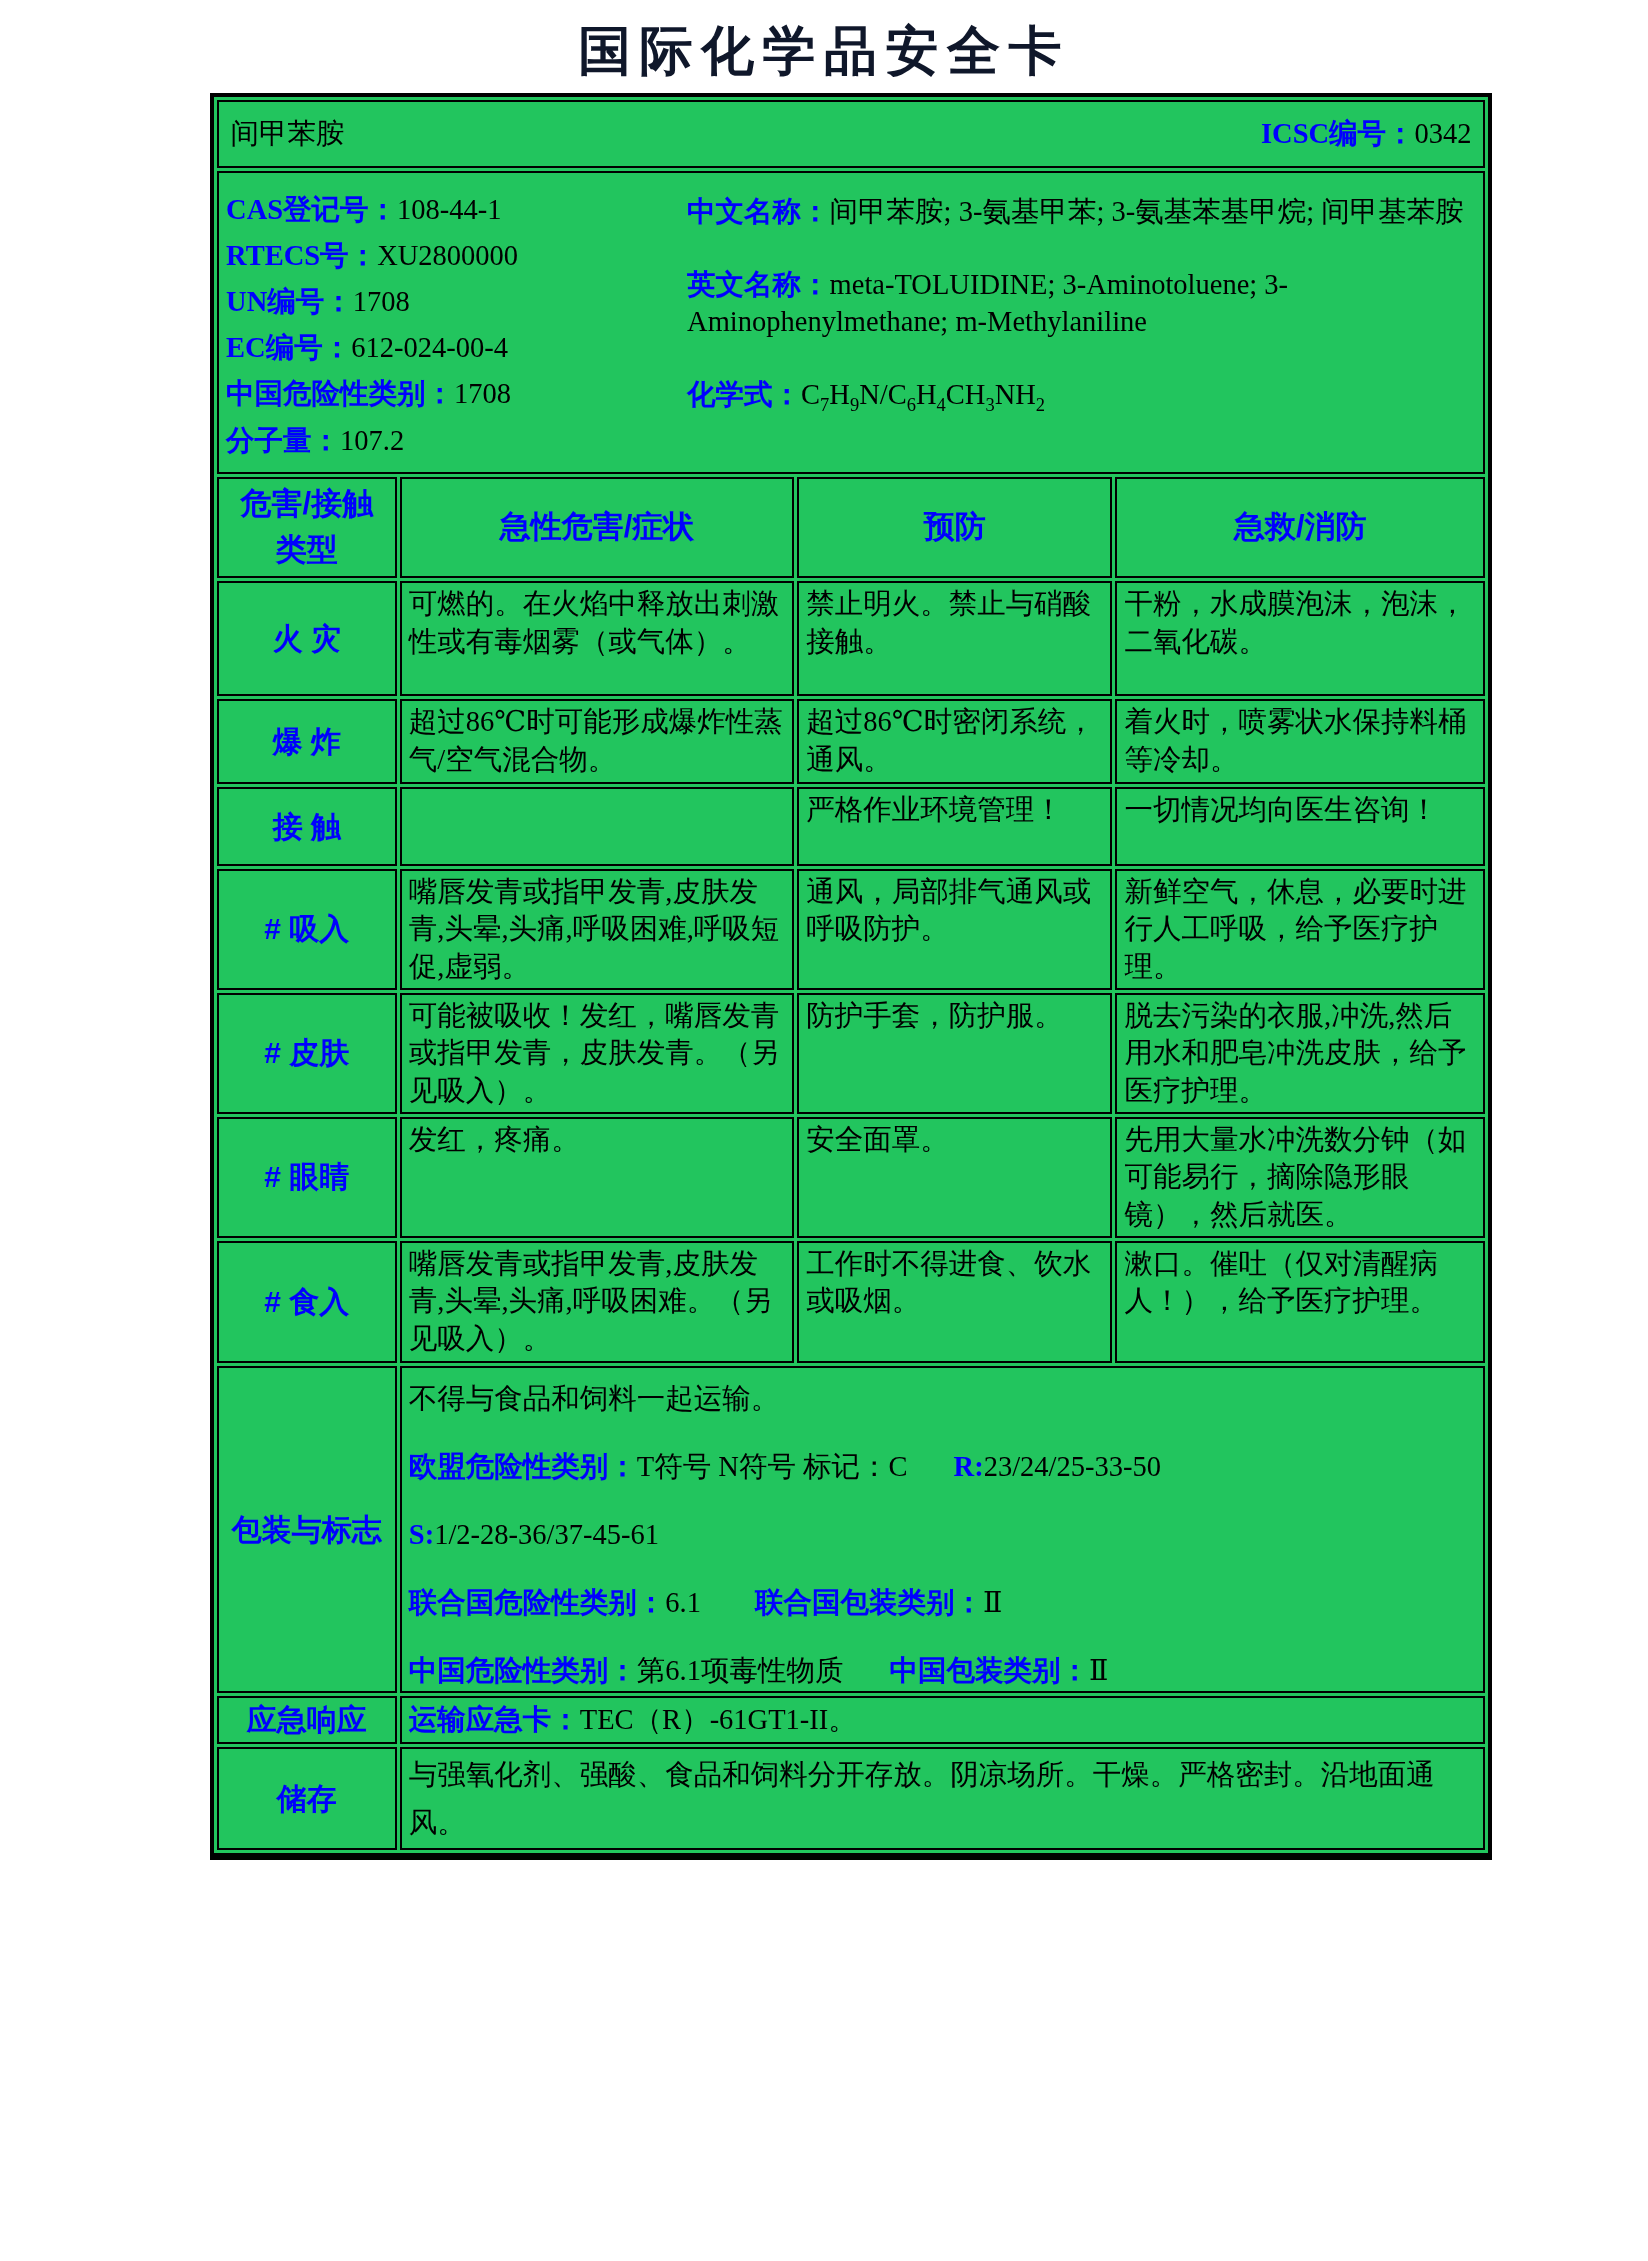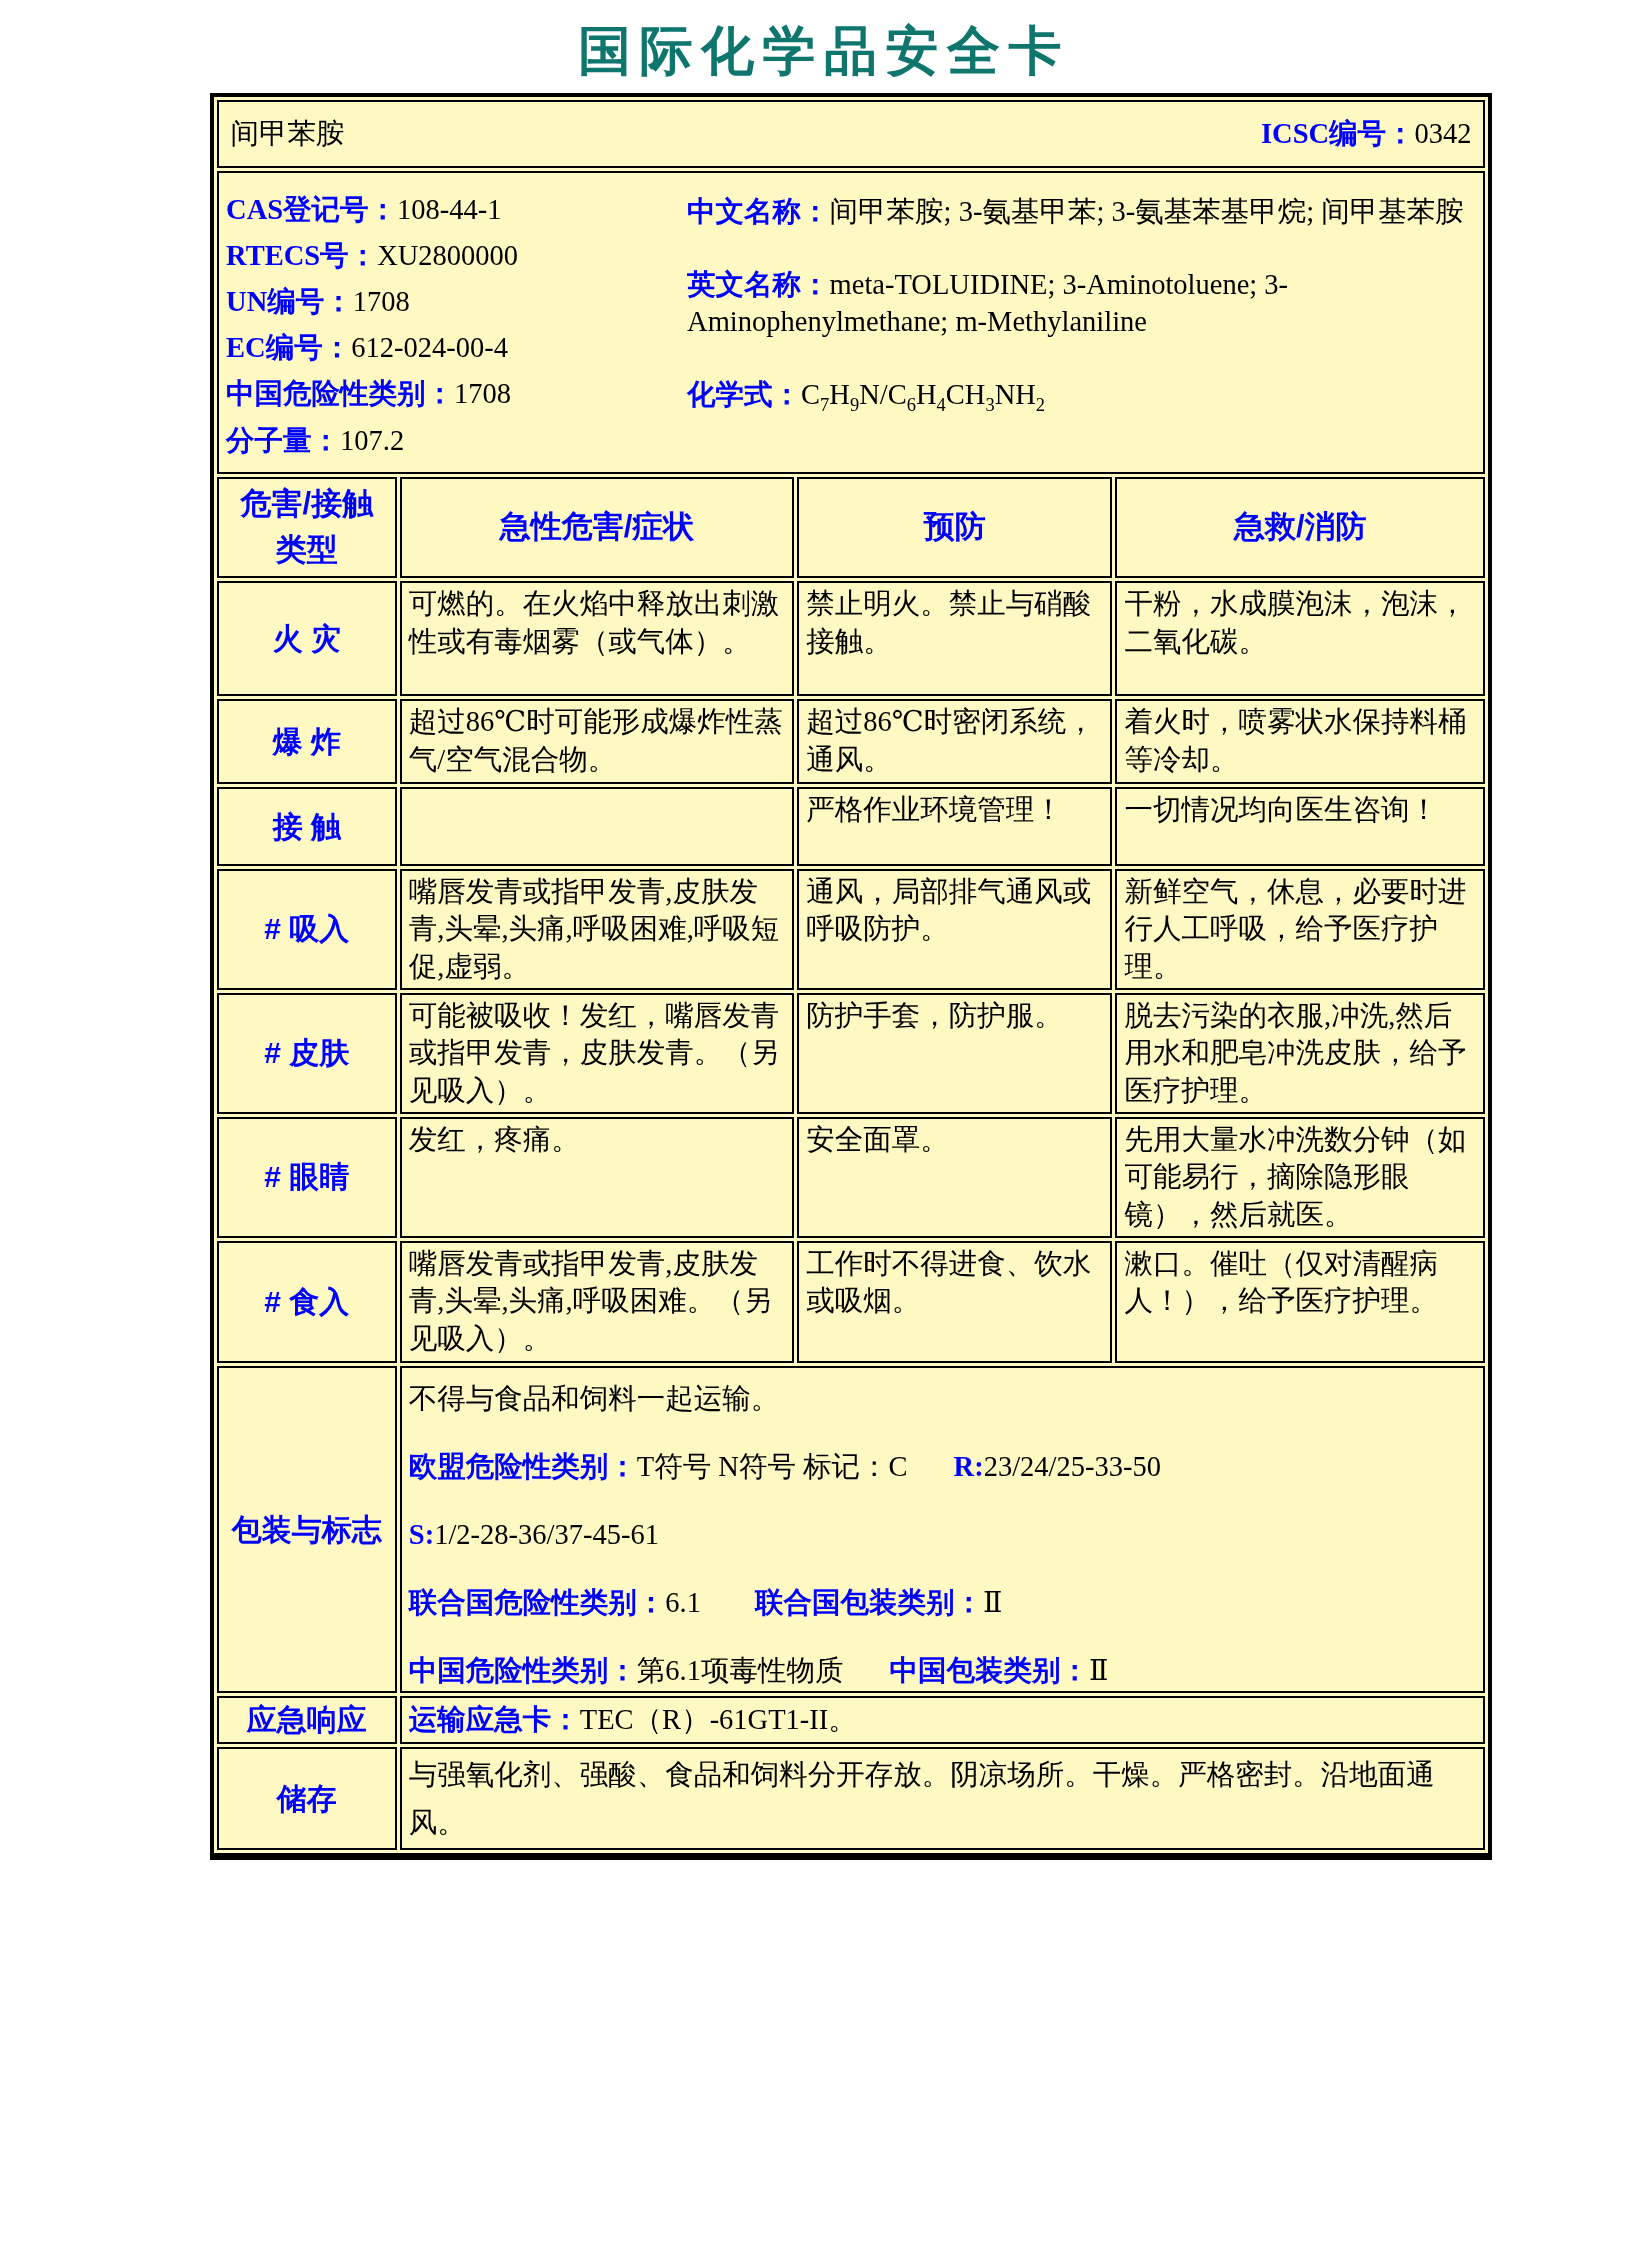--- a/index.html
+++ b/index.html
@@ -1,24 +1,24 @@
 <!DOCTYPE html>
 <html style="font-size:11.4px"><head>
 <meta charset="utf-8">
 <style>
   html,body{margin:0;padding:0;background:#fff;}
   body{width:1648px;height:2261px;position:relative;color:#000;
        font-family:"Liberation Serif","DejaVu Serif",serif;}
-  .page-title{margin:24px 0 15.6px 0;text-align:center;color:#0f766e;
+  .page-title{margin:24px 0 15.6px 0;text-align:center;color:#0f172a;
        font-family:"Liberation Sans","DejaVu Sans",sans-serif;
        font-weight:bold;font-size:53px;letter-spacing:8.5px;line-height:1;}
   .card{margin-left:210px;width:1282px;}
   table.icsc{width:1282px;table-layout:fixed;border-collapse:separate;
        border-spacing:3.6px;border:4.3px solid #000;border-bottom-width:7.1px;
-       background:#fef9c3;}
+       background:#22c55e;}
   td{border:2.1px solid #000;vertical-align:top;font-size:28.5px;line-height:1.32;
        padding:2.1px 7.1px;word-break:break-word;}
   .bl{color:#0000ff;font-weight:bold;
        font-family:Liberation Serif, serif;}
   
   .rowA{vertical-align:middle;}
   .rowA .flexr{display:flex;justify-content:space-between;align-items:center;
        min-height:60px;padding:0 4.3px;}
   
   .rowB .flexr{display:flex;min-height:276px;margin-top:12px;}

